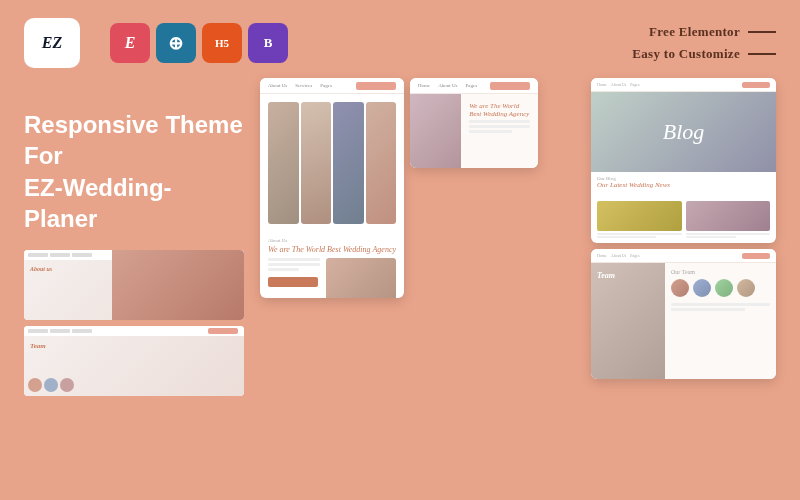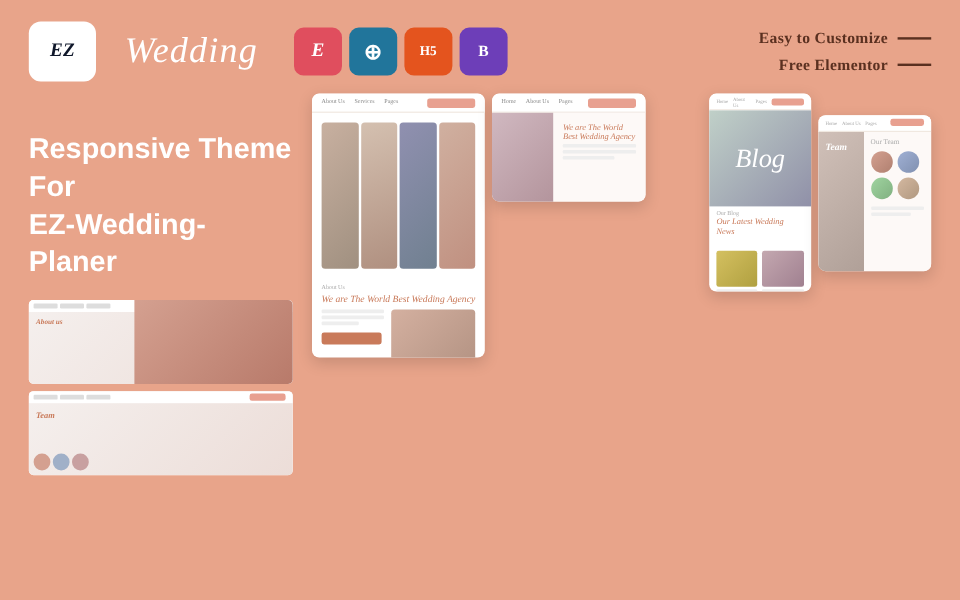--- a/index.html
+++ b/index.html
@@ -400,22 +400,22 @@
       height: 3px;
       background: #eee;
       border-radius: 1px;
     }
 
     
     .right-panel {
       width: 185px;
       flex-shrink: 0;
       display: flex;
+      flex-direction: column;
       gap: 6px;
-      align-items: center;
     }
 
     .right-screenshot-top {
       background: white;
       border-radius: 6px;
       overflow: hidden;
       height: 165px;
       box-shadow: 0 4px 12px rgba(0,0,0,0.15);
     }
 
@@ -579,44 +579,43 @@
   </style>
 </head>
 <body>
 
 <div class="main-container">
 
   <div class="header">
     <div class="logo-box">
       <span class="logo-text">EZ</span>
     </div>
-    <span class="brand-name">Wedding</span>
 
     <div class="tech-icons">
       <div class="tech-icon icon-elementor">
         <span class="elementor-e">E</span>
       </div>
       <div class="tech-icon icon-wp">
         <span class="wp-icon">⊕</span>
       </div>
       <div class="tech-icon icon-html">
         <span class="html-badge">H5</span>
       </div>
       <div class="tech-icon icon-bs">
         <span class="bs-icon">B</span>
       </div>
     </div>
 
     <div class="features-list">
       <div class="feature-item">
+        <span class="feature-text">Free Elementor</span>
+        <div class="feature-line"></div>
+      </div>
+      <div class="feature-item">
         <span class="feature-text">Easy to Customize</span>
-        <div class="feature-line"></div>
-      </div>
-      <div class="feature-item">
-        <span class="feature-text">Free Elementor</span>
         <div class="feature-line"></div>
       </div>
     </div>
   </div>
 
   <div class="content-area">
 
     <div class="left-panel">
       <div class="main-headline">
         <br>

